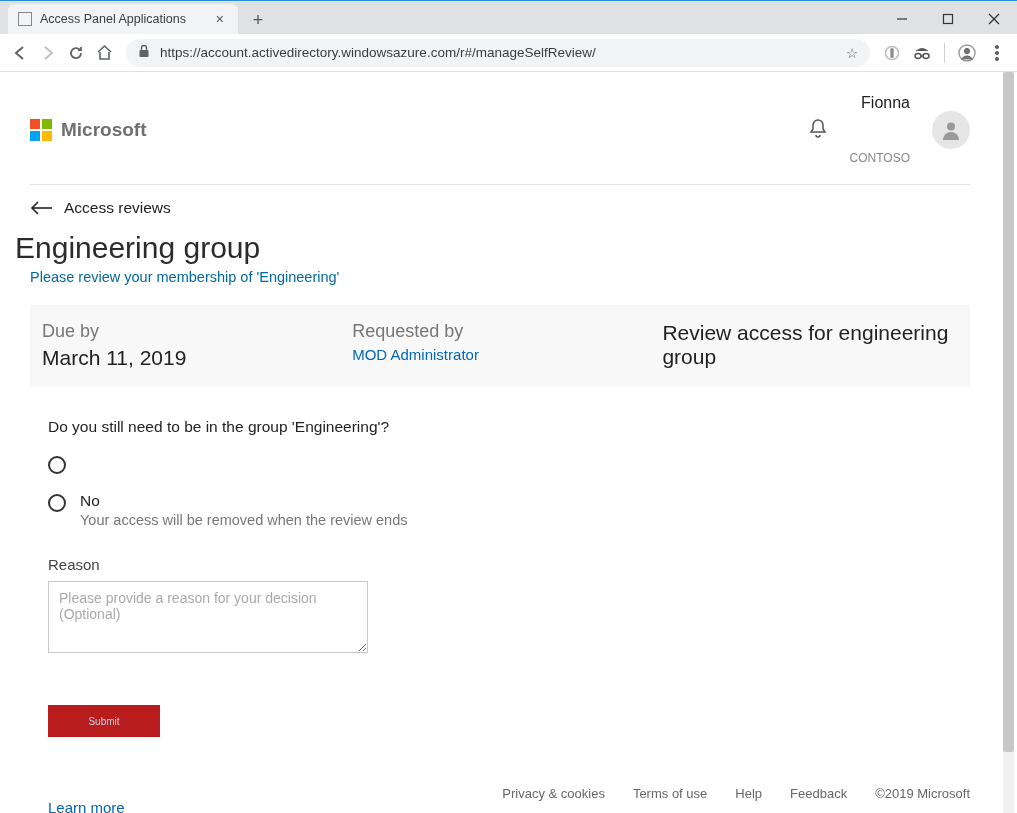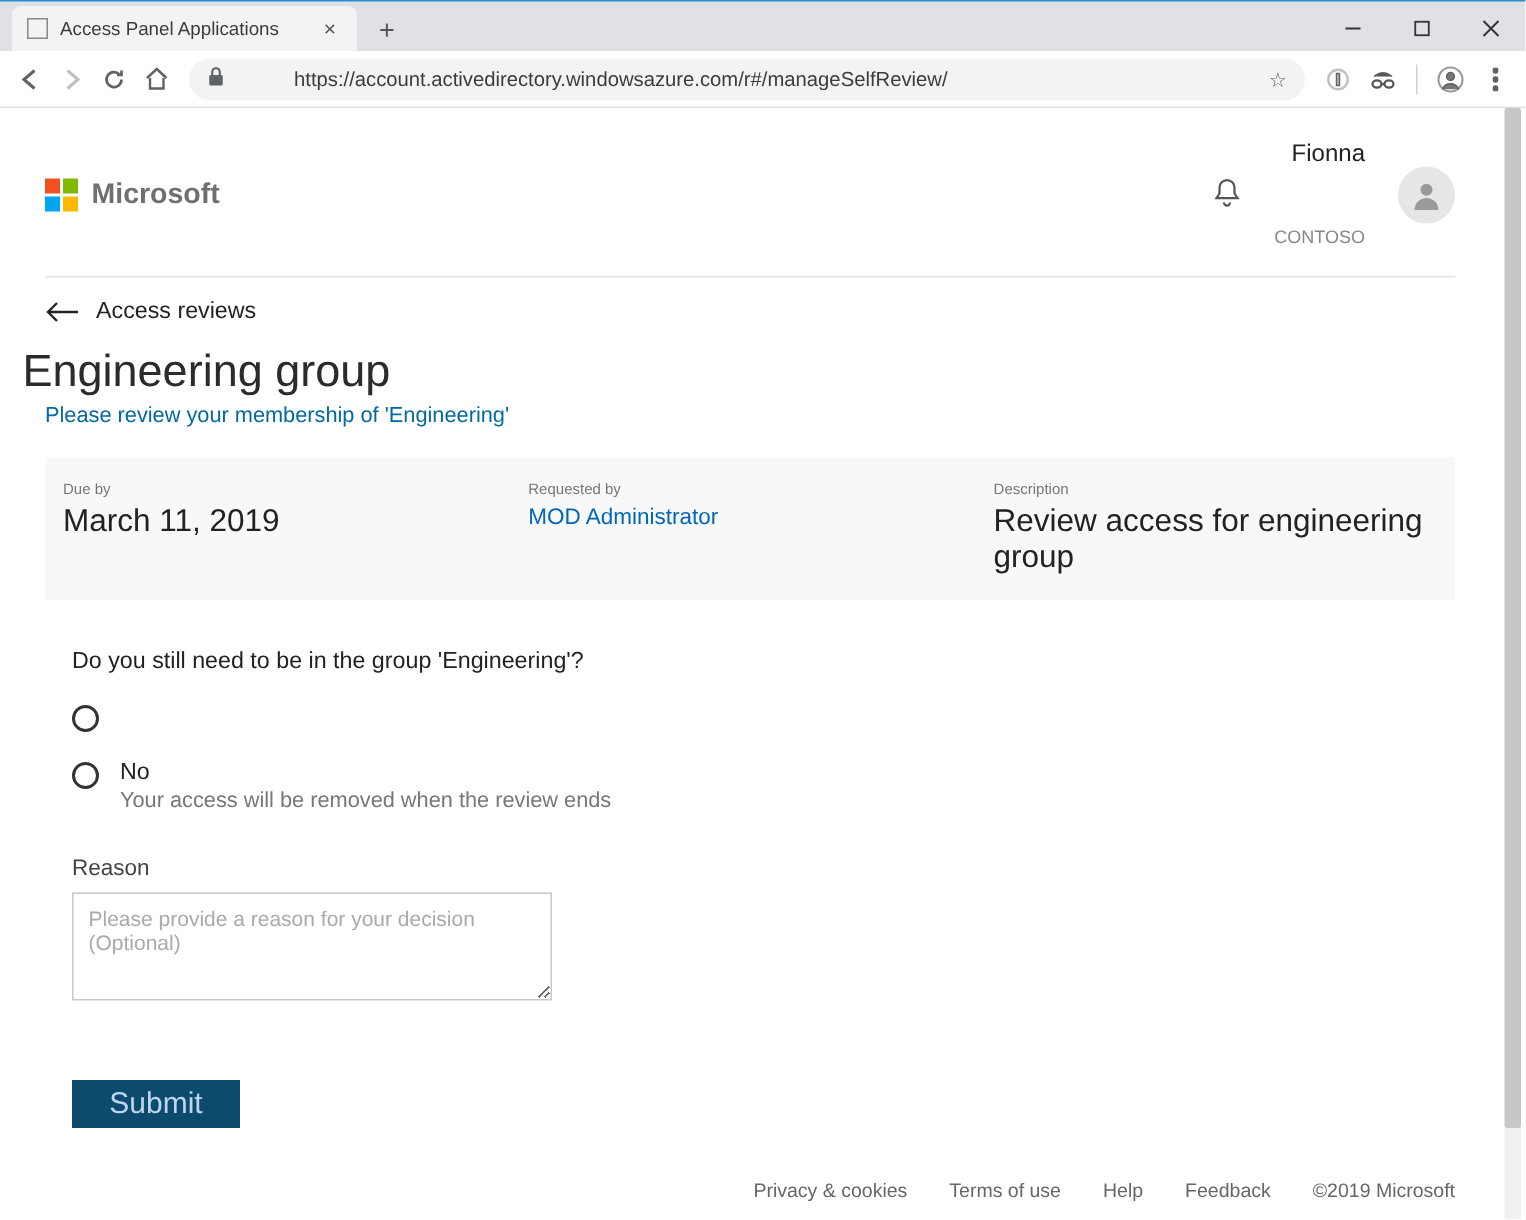--- a/index.html
+++ b/index.html
@@ -10,21 +10,21 @@
   .tab .favicon{width:14px;height:14px;border:1px solid #888;margin-right:8px;}
   .tab .tab-x{margin-left:auto;font-size:14px;color:#555;padding:0 4px;}
   .newtab{width:28px;height:28px;display:flex;align-items:center;justify-content:center;font-size:18px;color:#555;margin-left:6px;}
   .win-controls{margin-left:auto;display:flex;}
   .win-btn{width:46px;height:30px;display:flex;align-items:center;justify-content:center;font-size:13px;color:#333;}
   .win-btn svg{stroke:#333;}
   .toolbar{height:38px;background:#fff;display:flex;align-items:center;padding:0 6px;border-bottom:1px solid #e0e0e0;}
   .tool-ic{width:28px;height:28px;display:flex;align-items:center;justify-content:center;color:#5f6368;border-radius:50%;}
   .tool-ic svg{stroke:#5f6368;}
   .tool-ic.disabled svg{stroke:#bfbfbf;}
-  .omnibox{flex:1;height:28px;background:#f1f3f4;border-radius:14px;margin:0 8px;display:flex;align-items:center;padding:0 12px;font-size:13.5px;color:#3c3c3c;gap:36px;}
+  .omnibox{flex:1;height:28px;background:#f1f3f4;border-radius:14px;margin:0 8px;display:flex;align-items:center;padding:0 12px;font-size:13.5px;color:#3c3c3c;}
   .omnibox .lock{margin-right:10px;color:#5f6368;}
   .omnibox .url{flex:1;white-space:nowrap;overflow:hidden;}
   .omnibox .star{color:#5f6368;margin-left:8px;}
   .right-icons{display:flex;align-items:center;gap:2px;}
   .divider-v{width:1px;height:20px;background:#d0d0d0;margin:0 6px;}
   
   .viewport{position:relative;width:1017px;height:741px;background:#fff;}
   .scrollbar{position:absolute;right:3px;top:0;width:11px;height:100%;background:#f1f1f1;}
   .scrollthumb{position:absolute;right:3px;top:0;width:11px;height:680px;background:#c7c7c7;border-radius:2px;}
   .page{position:absolute;left:0;top:0;right:17px;bottom:0;padding:0;}
@@ -47,33 +47,33 @@
   
   .backrow{display:flex;align-items:center;gap:12px;padding:14px 30px 0 30px;font-size:15.5px;color:#222;}
   .backrow svg{stroke:#222;}
   
   .pg-title{font-size:30px;font-weight:400;color:#2b2b2b;padding:14px 30px 0 15px;}
   .pg-sub{font-size:14.5px;color:#0369a1;padding:4px 30px 0 30px;}
   
   .info-box{margin:20px 30px 0 30px;background:#f8f8f8;display:flex;padding:16px 0;}
   .info-col{flex:0 0 33%;padding:0 12px 0 12px;}
   .info-col:first-child{padding-left:12px;}
-  .info-lbl{font-size:10px;color:#777;margin-bottom:4px;}
+  .info-lbl{font-size:18px;color:#777;margin-bottom:4px;}
   .info-val{font-size:21px;color:#222;}
   .info-link{font-size:15px;color:#0067b8;}
   
   .question{font-size:15.5px;color:#222;padding:32px 30px 0 48px;}
   .opt{display:flex;align-items:flex-start;gap:14px;padding:18px 30px 0 48px;}
   .radio{width:18px;height:18px;border:2px solid #333;border-radius:50%;margin-top:2px;flex-shrink:0;}
   .opt-title{font-size:15.5px;color:#222;}
   .opt-desc{font-size:14.5px;color:#777;margin-top:2px;}
   .reason-lbl{font-size:15px;color:#444;padding:28px 30px 0 48px;}
   .reason-ta{margin:8px 0 0 48px;width:320px;height:72px;border:1px solid #c8c8c8;resize:both;padding:8px 10px;font-family:inherit;font-size:14px;color:#333;}
   .reason-ta::placeholder{color:#aaa;}
-  .submit{margin:48px 0 0 48px;width:112px;height:32px;background:#0c4a6e;color:#bcd7ec;border:none;font-size:20px;}
+  .submit{margin:48px 0 0 48px;width:112px;height:32px;background:#b91c1c;color:#bcd7ec;border:none;font-size:10px;}
   .learn{display:inline-block;margin:62px 0 0 48px;color:#0067b8;font-size:15px;}
   
   .footer{position:absolute;bottom:12px;right:30px;display:flex;gap:28px;font-size:13px;color:#666;}
 </style>
 </head>
 <body>
 
 <div class="titlebar">
   <div class="tab">
     <span class="favicon"></span>
@@ -214,21 +214,20 @@
     <div class="info-box">
       <div class="info-col">
         <div class="info-lbl">Due by</div>
         <div class="info-val">March 11, 2019</div>
       </div>
       <div class="info-col">
         <div class="info-lbl">Requested by</div>
         <a class="info-link">MOD Administrator</a>
       </div>
       <div class="info-col">
-        <div class="info-lbl">Description</div>
         <div class="info-val">Review access for engineering group</div>
       </div>
     </div>
 
     <div class="question">Do you still need to be in the group 'Engineering'?</div>
 
     <div class="opt">
       <div class="radio"></div>
     </div>
 

